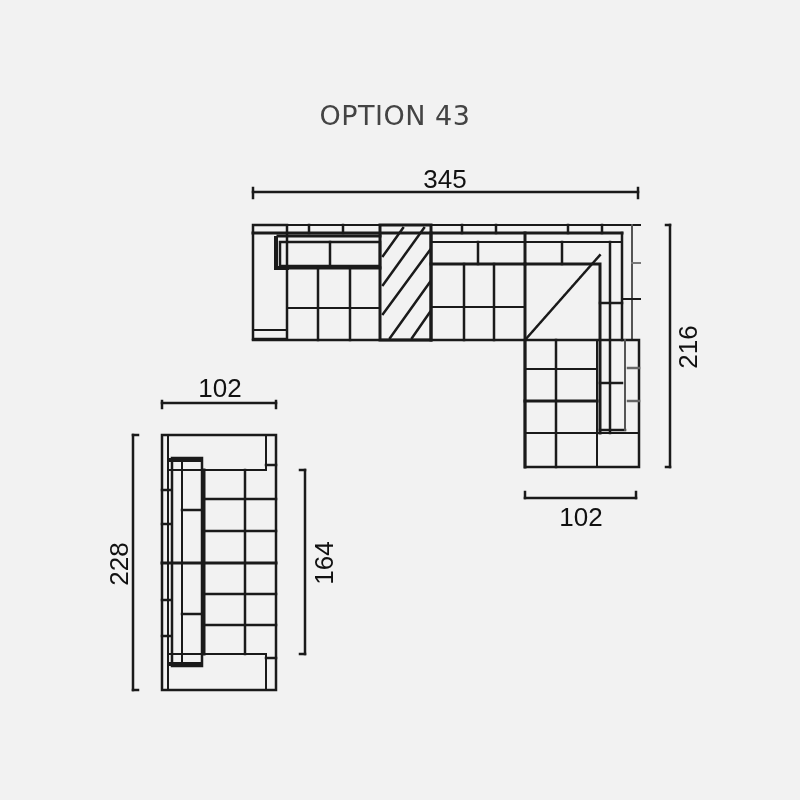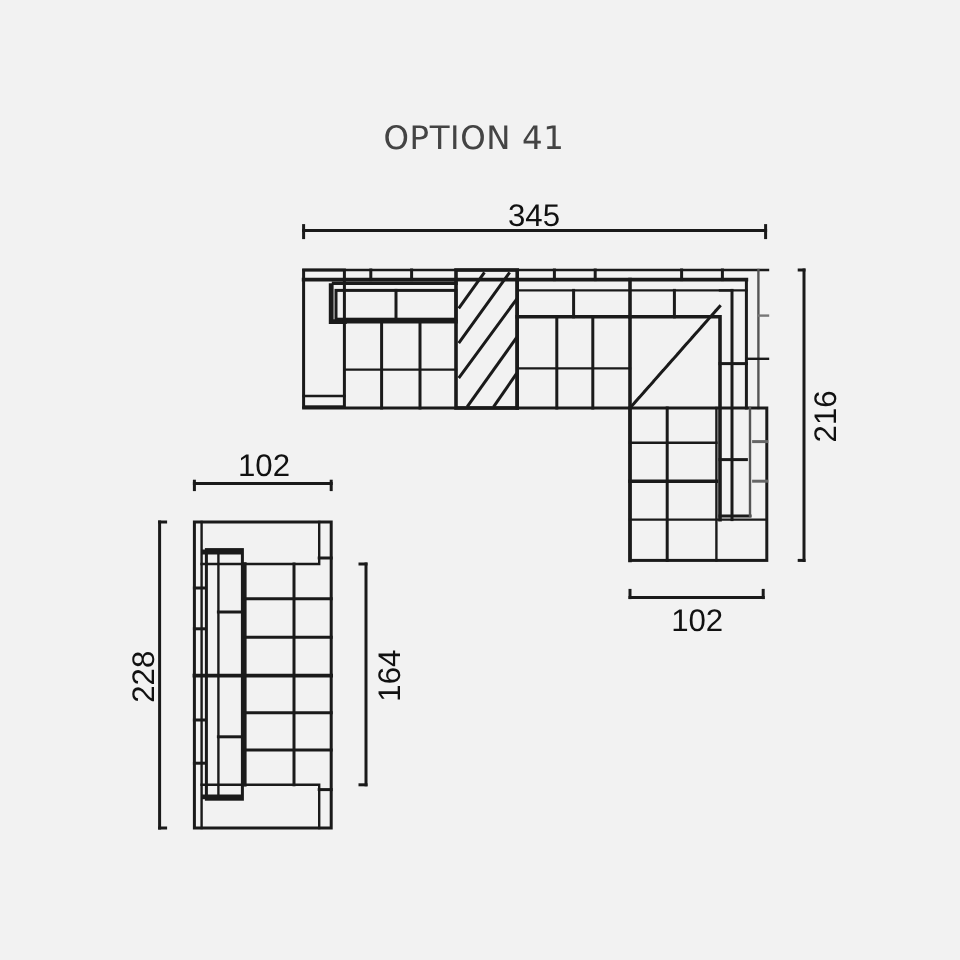--- a/index.html
+++ b/index.html
@@ -4,21 +4,21 @@
 <style>
   html,body{margin:0;padding:0;background:#f2f2f2;}
   body{width:800px;height:800px;position:relative;overflow:hidden;font-family:"Liberation Sans",sans-serif;}
   .title{position:absolute;left:0;top:100px;width:790px;text-align:center;font-family:"DejaVu Sans",sans-serif;font-size:27px;color:#444;letter-spacing:0.5px;}
   svg{position:absolute;left:0;top:0;}
   .dim{font-family:"Liberation Sans",sans-serif;font-size:26px;fill:#111;}
 </style>
 </head>
 <body>
 
-<div class="title">OPTION 41</div>
+<div class="title">OPTION 43</div>
 
 <svg width="800" height="800" viewBox="0 0 800 800">
   <g stroke="#1a1a1a" fill="none" stroke-width="2.5" stroke-linecap="square">
 
     <g>
       <line x1="253" y1="192" x2="638" y2="192"></line>
       <line x1="253" y1="188" x2="253" y2="198"></line>
       <line x1="638" y1="188" x2="638" y2="198"></line>
     </g>
     <g>

